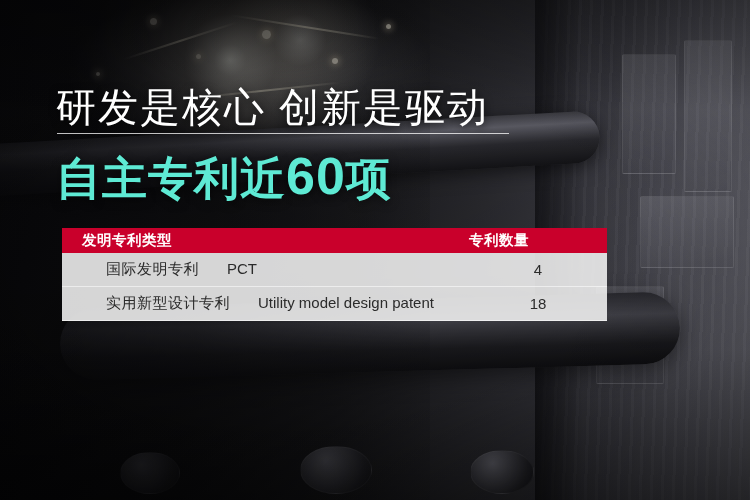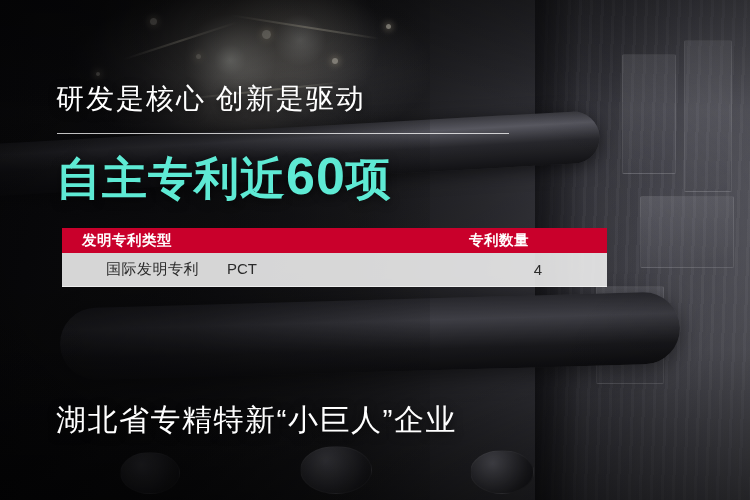--- a/index.html
+++ b/index.html
@@ -102,21 +102,21 @@
   .content {
     position: absolute;
     inset: 0;
   }
 
   .headline {
     position: absolute;
     left: 56px;
     top: 80px;
     color: #ffffff;
-    font-size: 28px;
+    font-size: 40px;
     letter-spacing: 2px;
     font-weight: 400;
     text-shadow: 0 2px 8px rgba(0,0,0,0.7);
     white-space: nowrap;
   }
   .rule {
     position: absolute;
     left: 57px;
     top: 133px;
     width: 452px;
@@ -241,19 +241,22 @@
         <tr>
           <th class="th-type">发明专利类型</th>
           <th class="th-count">专利数量</th>
         </tr>
       </thead>
       <tbody>
         <tr>
           <td class="c-type"><span class="cn">国际发明专利</span><span class="en">PCT</span></td>
           <td class="c-count">4</td>
         </tr>
+        <tr>
+          <td class="c-type"><span class="cn">实用新型设计专利</span><span class="en">Utility model design patent</span></td>
+          <td class="c-count">18</td>
+        </tr>
       </tbody>
     </table>
 
-    <div class="footline">湖北省专精特新“小巨人”企业</div>
 
   </div>
 </div>
 
 </body></html>

